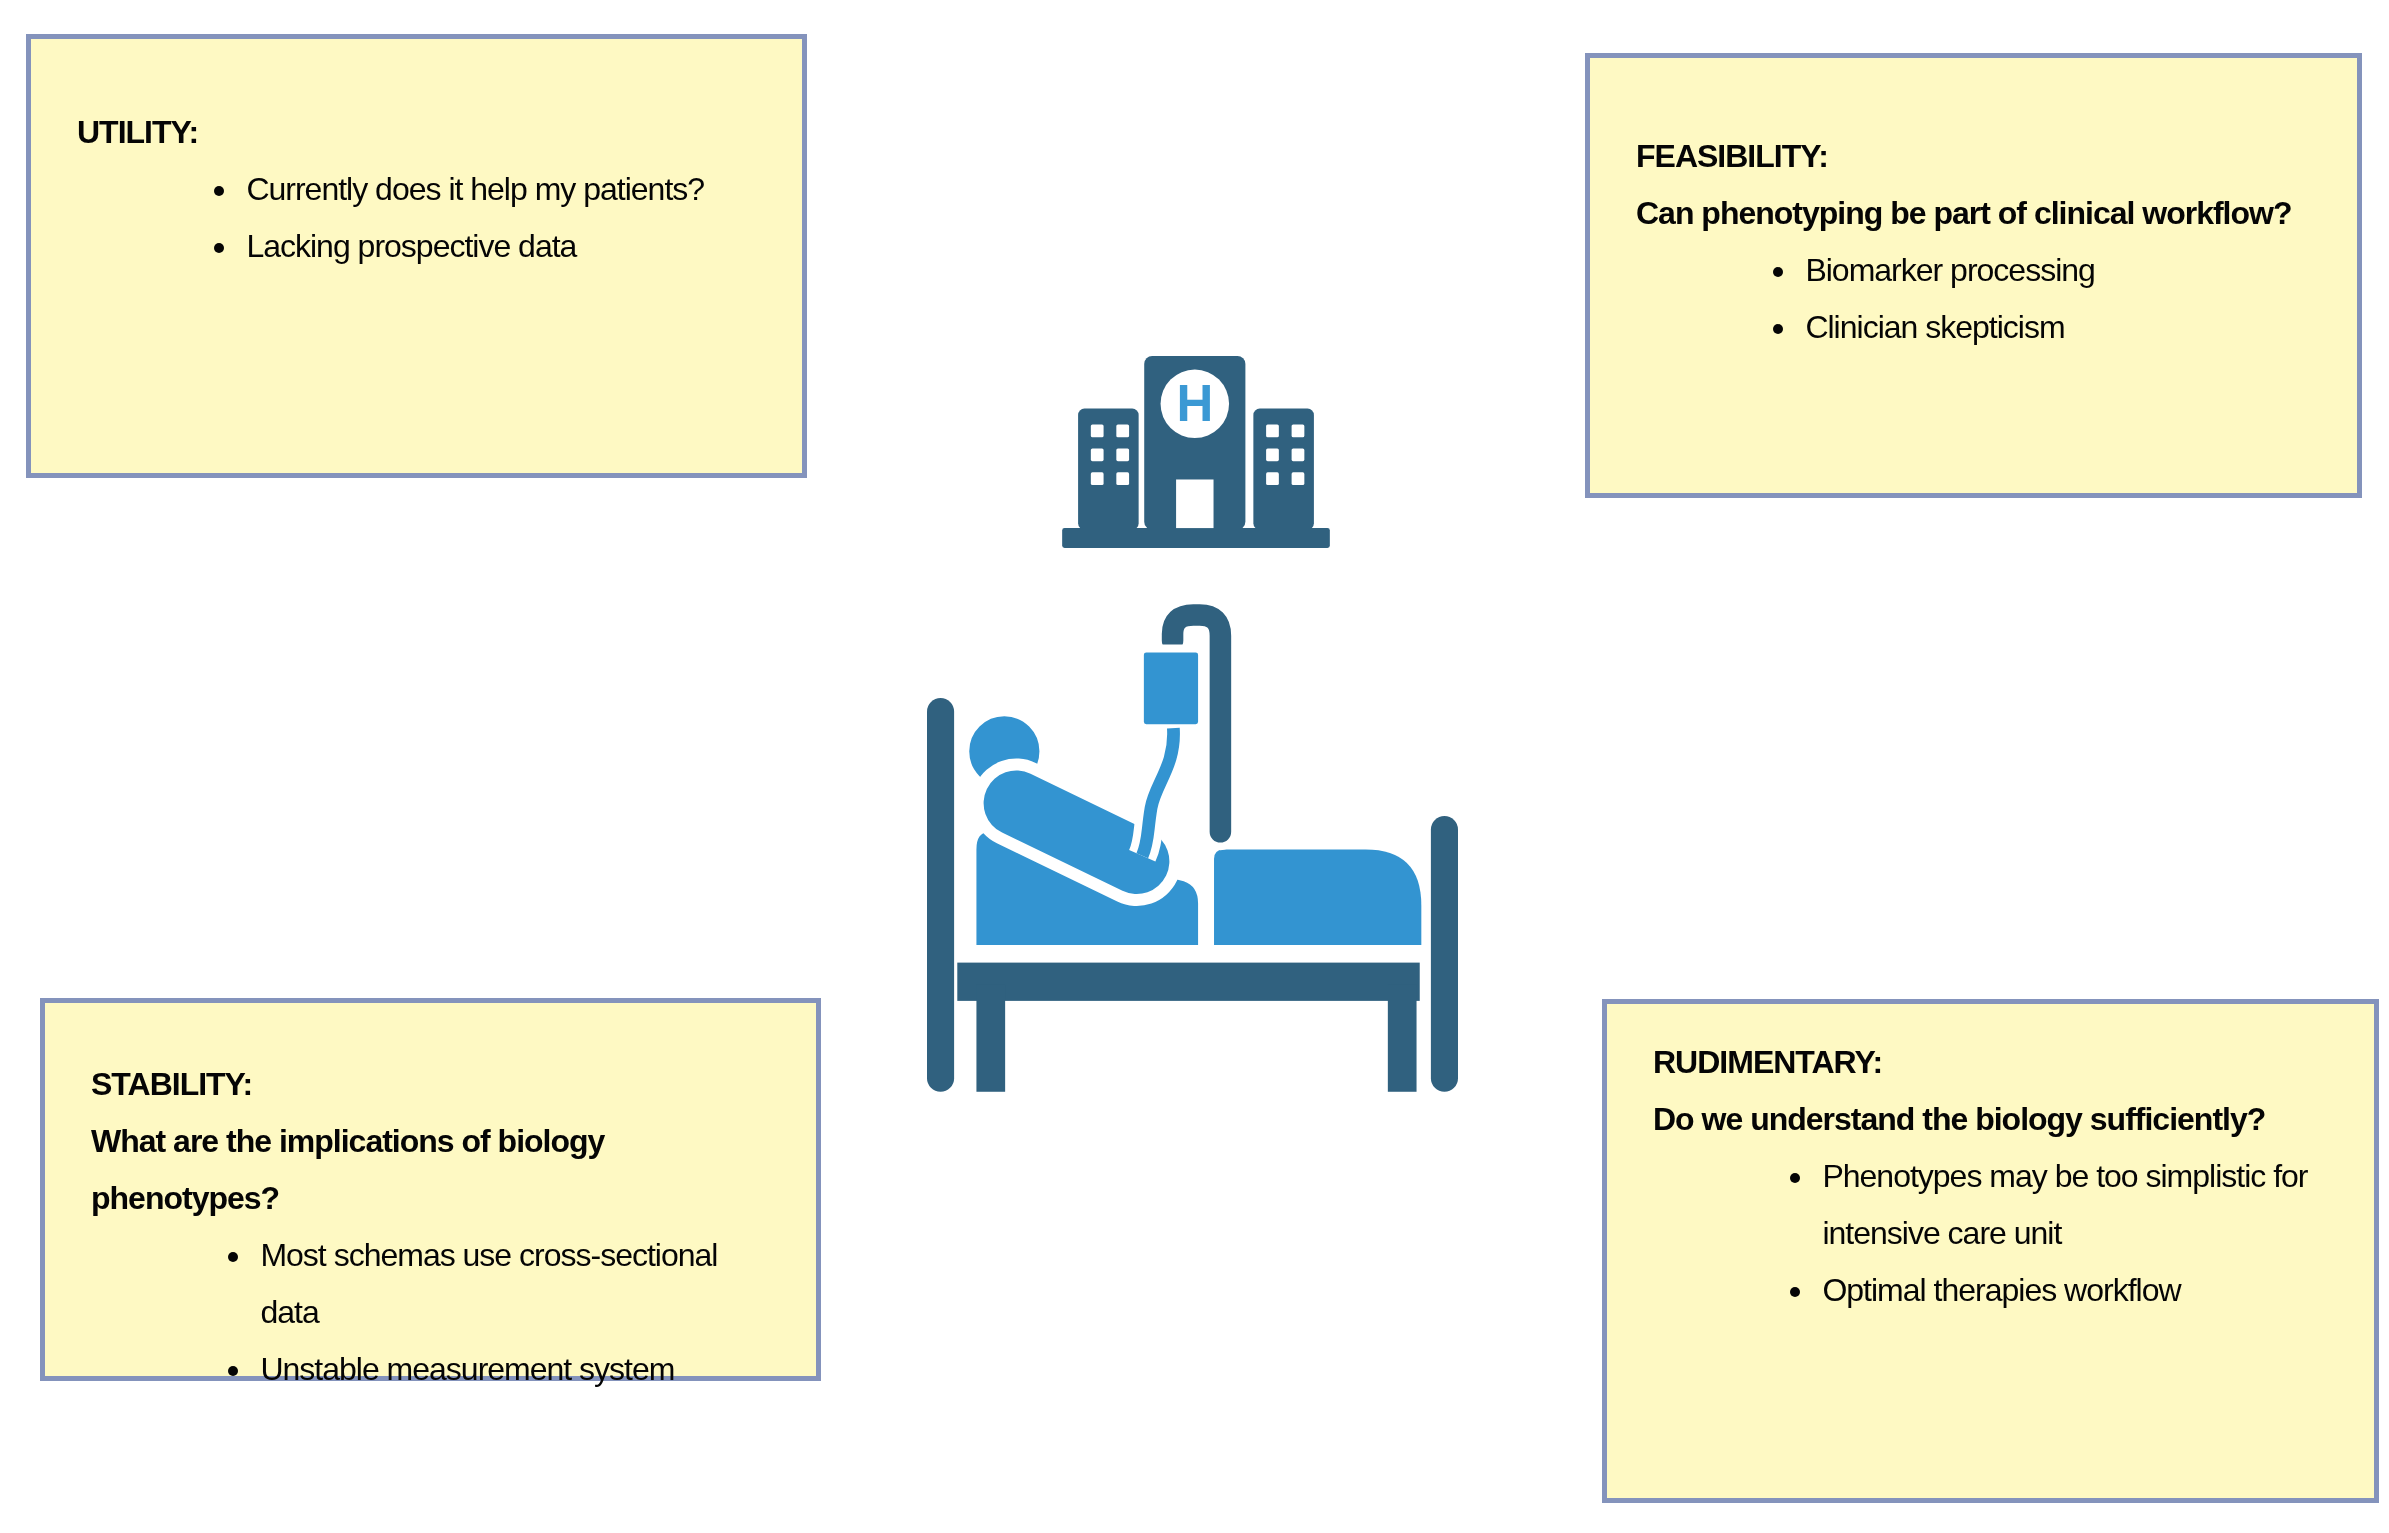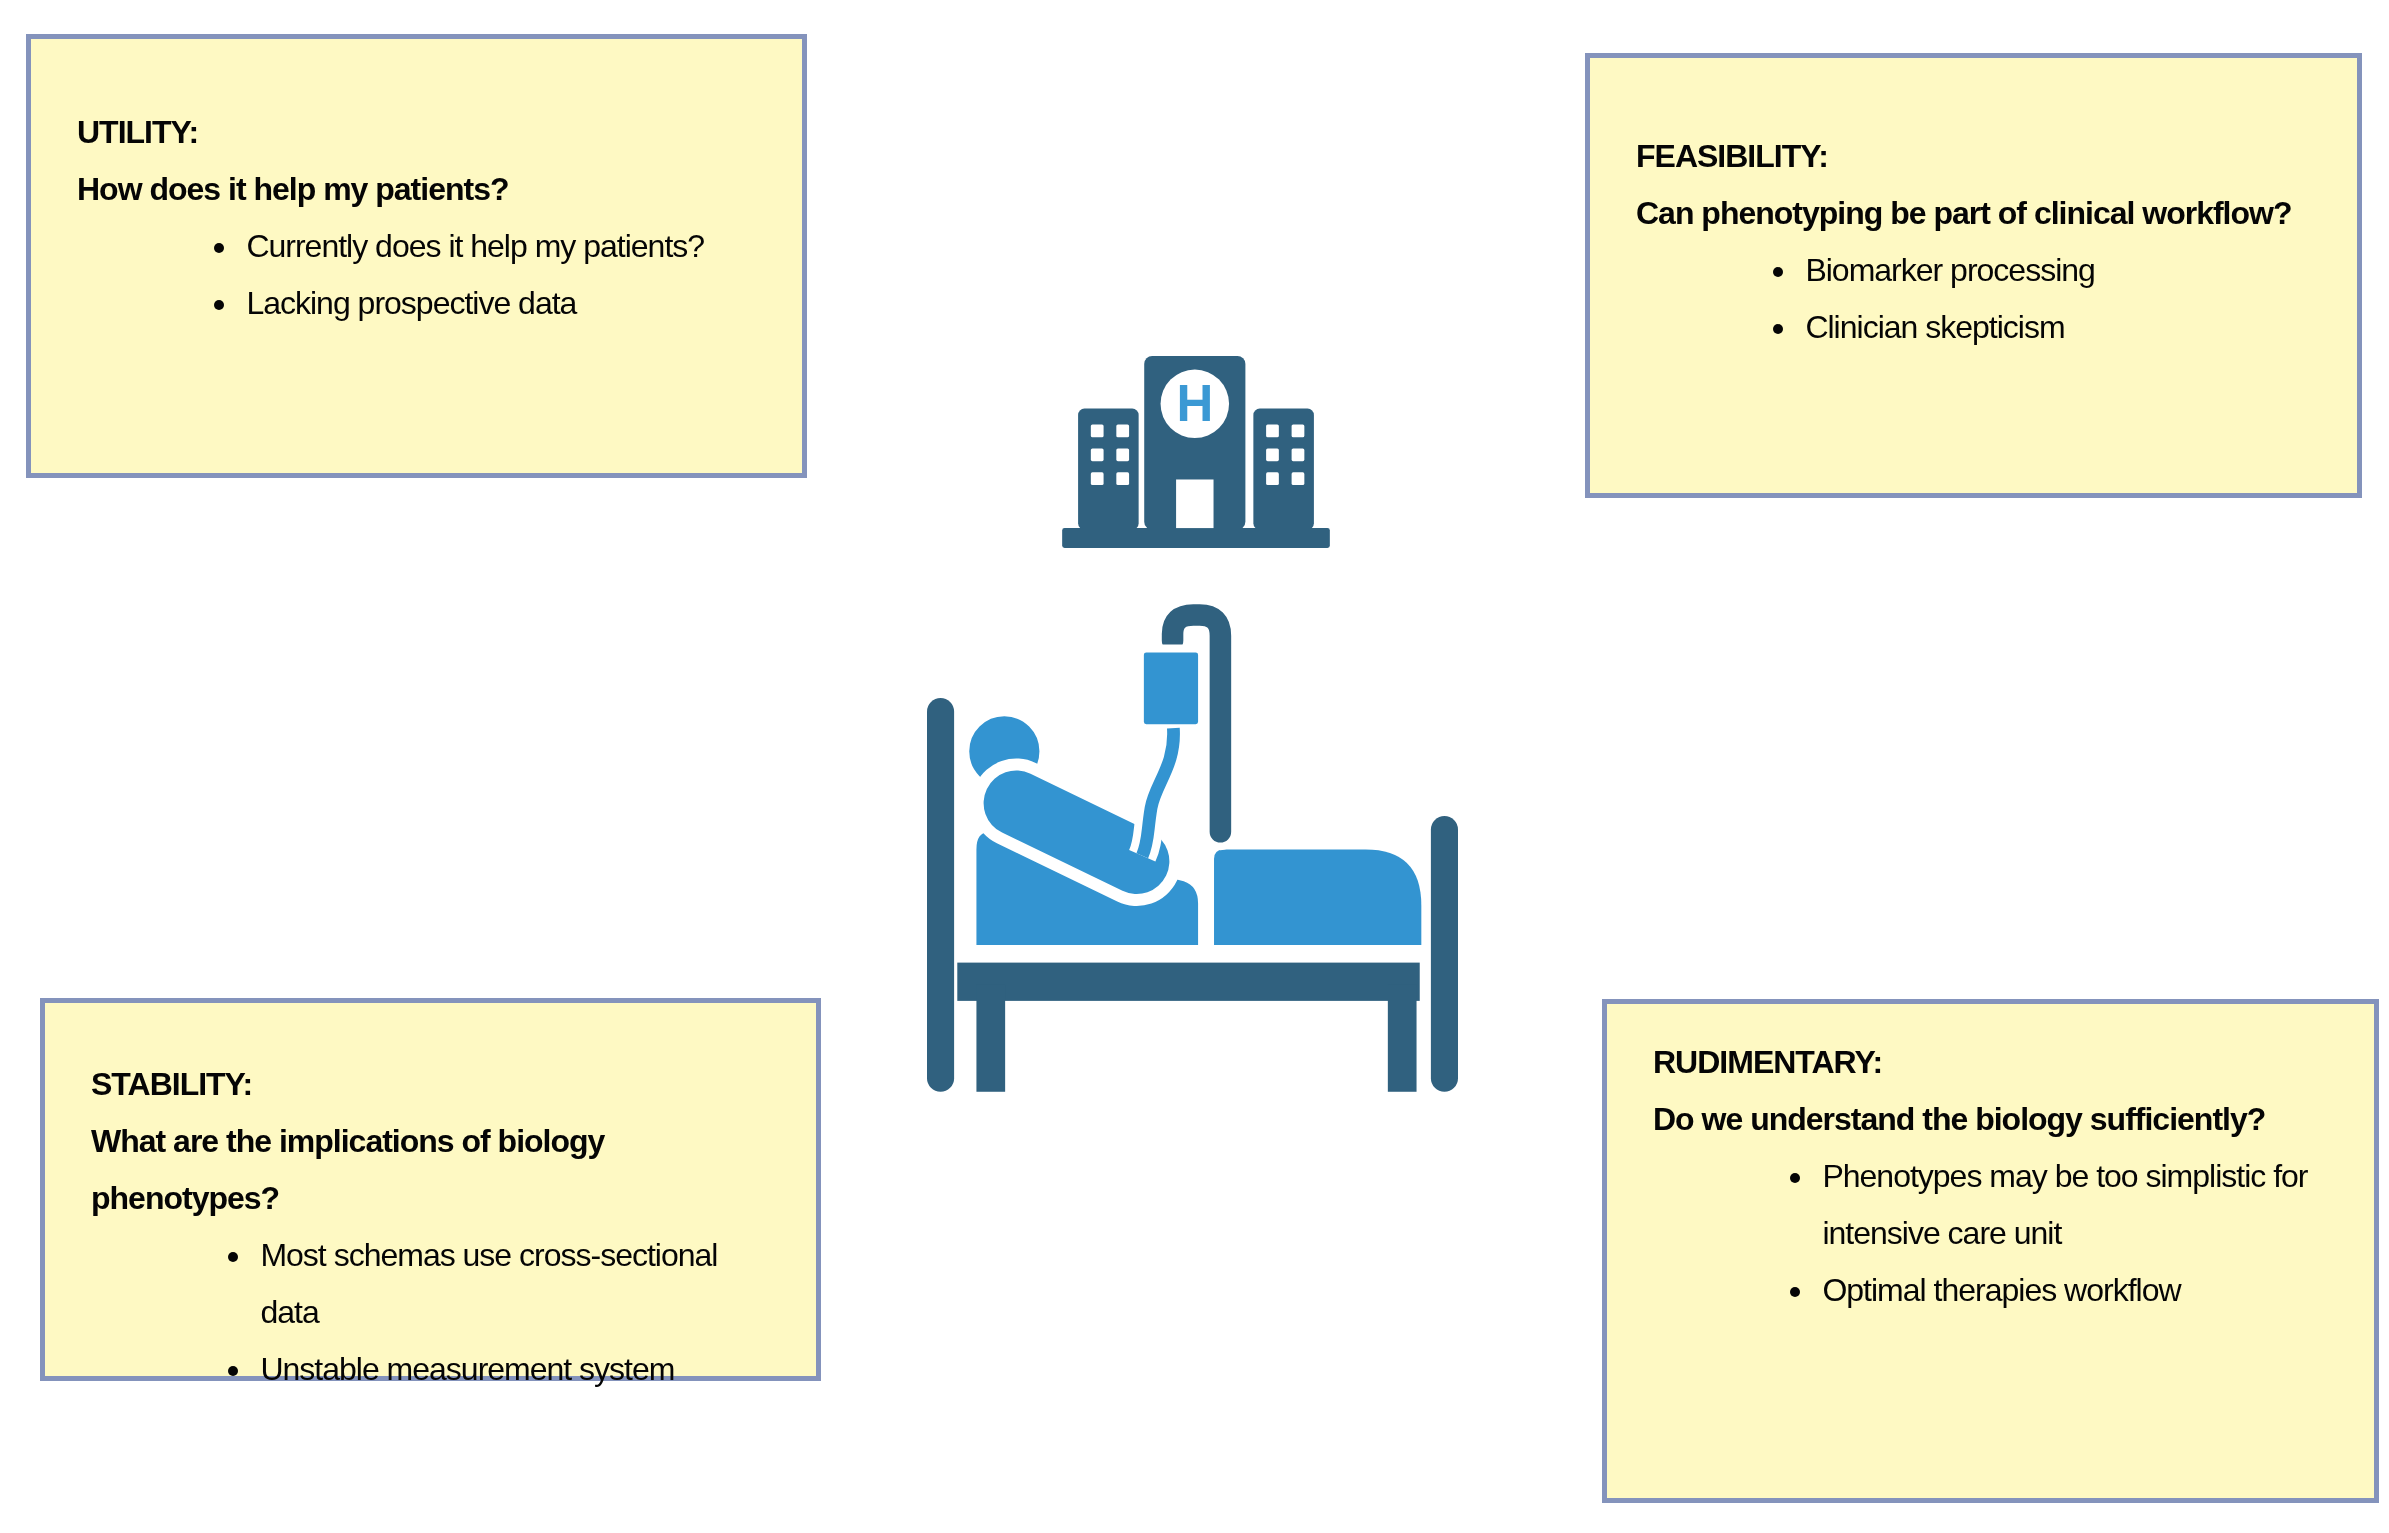--- a/index.html
+++ b/index.html
@@ -35,21 +35,20 @@
   .light { fill:#3394D1; }
   .white { fill:#ffffff; }
 </style>
 </head>
 <body>
 
 <div class="canvas">
 
   <div class="info-box box-utility">
     <div class="box-title">UTILITY:</div>
-    <div class="box-question">How does it help my patients?</div>
     <ul>
         <li>Currently does it help my patients?</li>
         <li>Lacking prospective data</li>
       </ul>
   </div>
 
   <div class="info-box box-feasibility">
     <div class="box-title">FEASIBILITY:</div>
     <div class="box-question">Can phenotyping be part of clinical workflow?</div>
     <ul>

